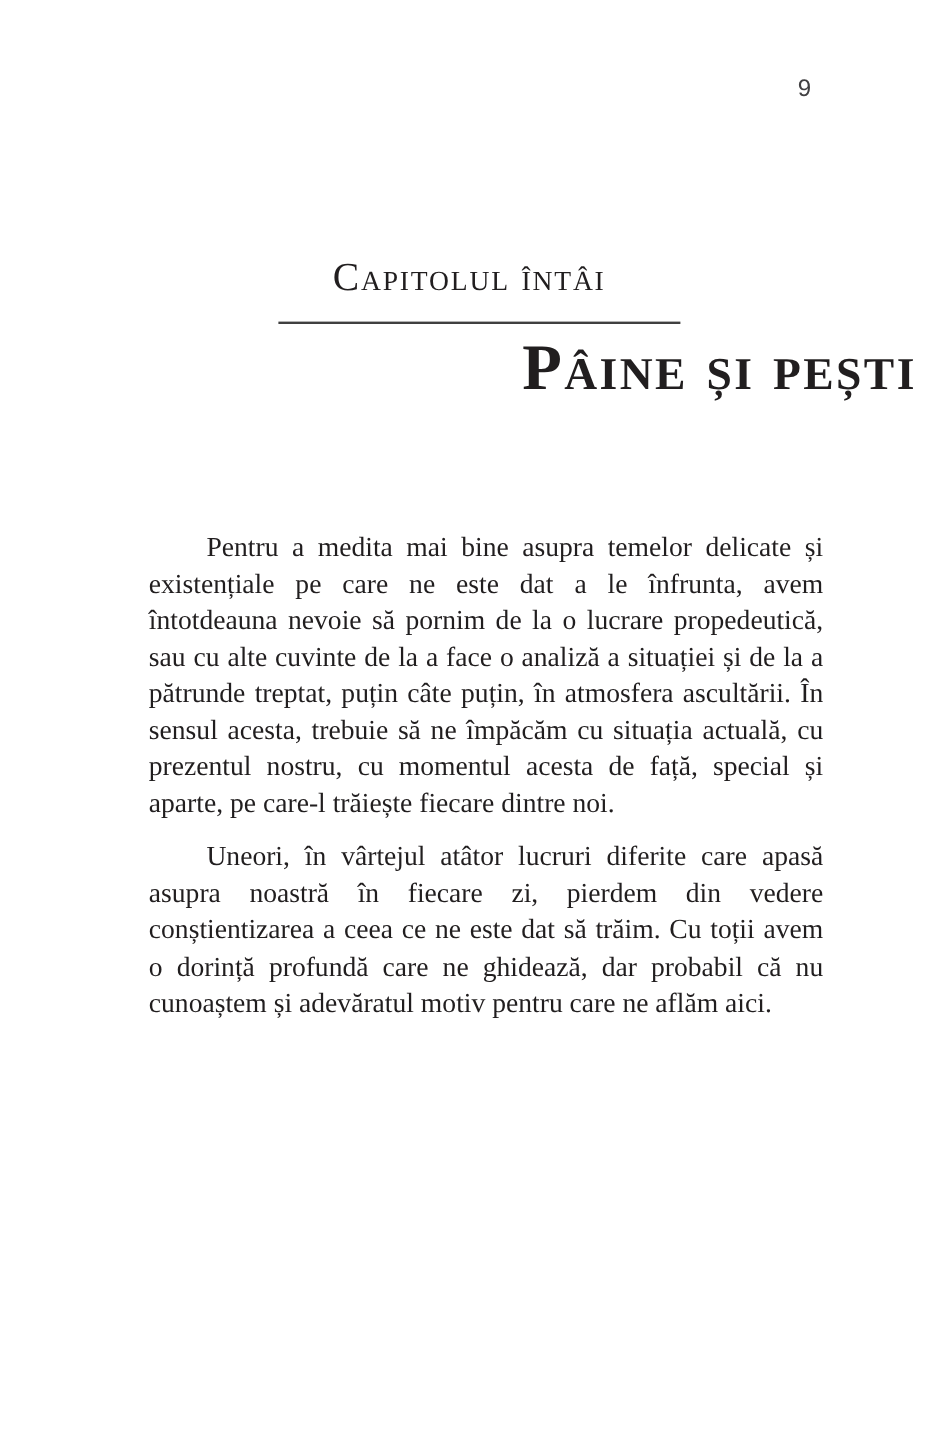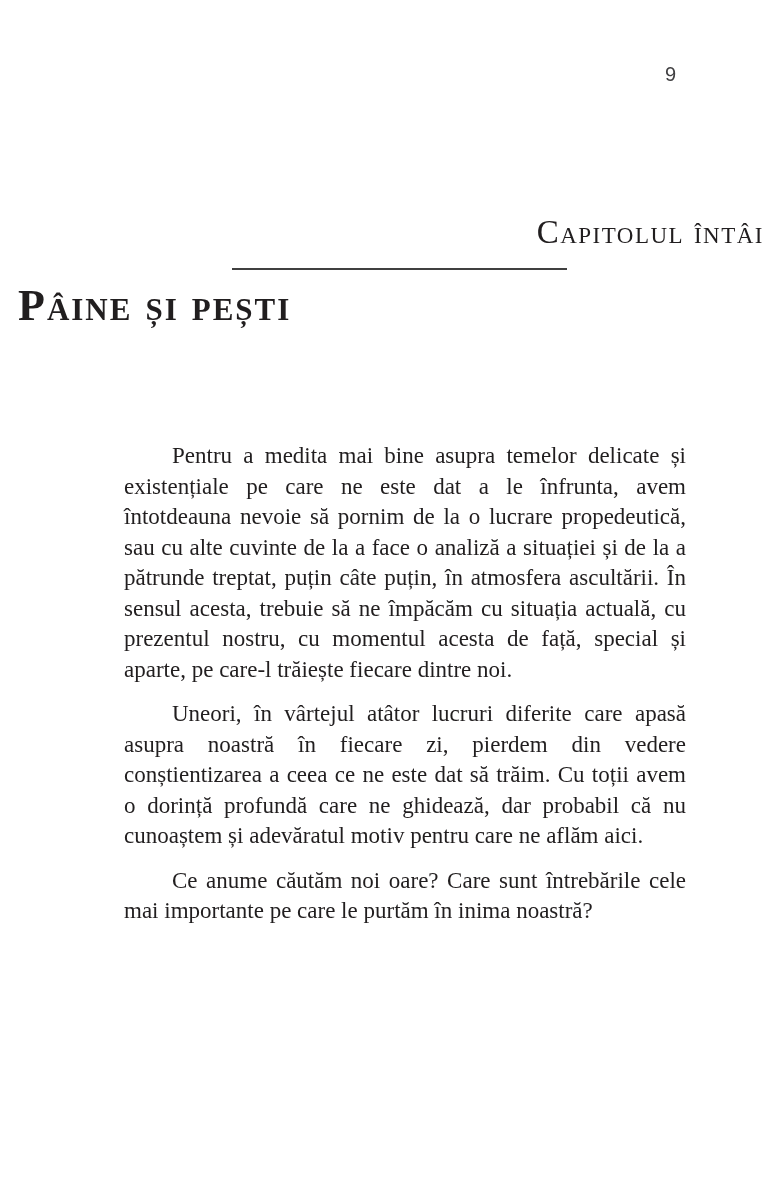--- a/index.html
+++ b/index.html
@@ -30,45 +30,45 @@
     font-family:"Liberation Sans", sans-serif;
     font-size:20px;
     line-height:22px;
     color:var(--folio);
   }
   .chapter-label{
     position:absolute;
     top:215px;
     left:18px;
     width:746px;
-    text-align:right;
+    text-align:center;
     font-variant:small-caps;
     font-size:33px;
     line-height:34px;
     letter-spacing:1.5px;
     font-weight:normal;
     margin:0;
   }
   .rule{
     position:absolute;
     top:268px;
     left:232px;
     width:335px;
     height:2px;
     background:var(--rule);
   }
   .chapter-title{
     position:absolute;
     top:283px;
     left:18px;
     width:746px;
-    text-align:left;
+    text-align:right;
     font-variant:small-caps;
     font-weight:bold;
-    font-size:44px;
+    font-size:54px;
     line-height:46px;
     letter-spacing:2px;
     margin:0;
   }
   .body-text{
     position:absolute;
     top:441px;
     left:124px;
     width:562px;
     font-size:23px;
@@ -89,16 +89,15 @@
 
   <div class="chapter-label">Capitolul întâi</div>
 
   <div class="rule"></div>
 
   <h1 class="chapter-title">Pâine și pești</h1>
 
   <div class="body-text">
     <p>Pentru a medita mai bine asupra temelor delicate și existențiale pe care ne este dat a le înfrunta, avem întotdeauna nevoie să pornim de la o lucrare propedeutică, sau cu alte cuvinte de la a face o analiză a situației și de la a pătrunde treptat, puțin câte puțin, în atmosfera ascultării. În sensul acesta, trebuie să ne împăcăm cu situația actuală, cu prezentul nostru, cu momentul acesta de față, special și aparte, pe care-l trăiește fiecare dintre noi.</p>
     <p>Uneori, în vârtejul atâtor lucruri diferite care apasă asupra noastră în fiecare zi, pierdem din vedere conștientizarea a ceea ce ne este dat să trăim. Cu toții avem o dorință profundă care ne ghidează, dar probabil că nu cunoaștem și adevăratul motiv pentru care ne aflăm aici.</p>
-    <p>Ce anume căutăm noi oare? Care sunt întrebările cele mai importante pe care le purtăm în inima noastră?</p>
   </div>
 
 </div>
 
 </body></html>

